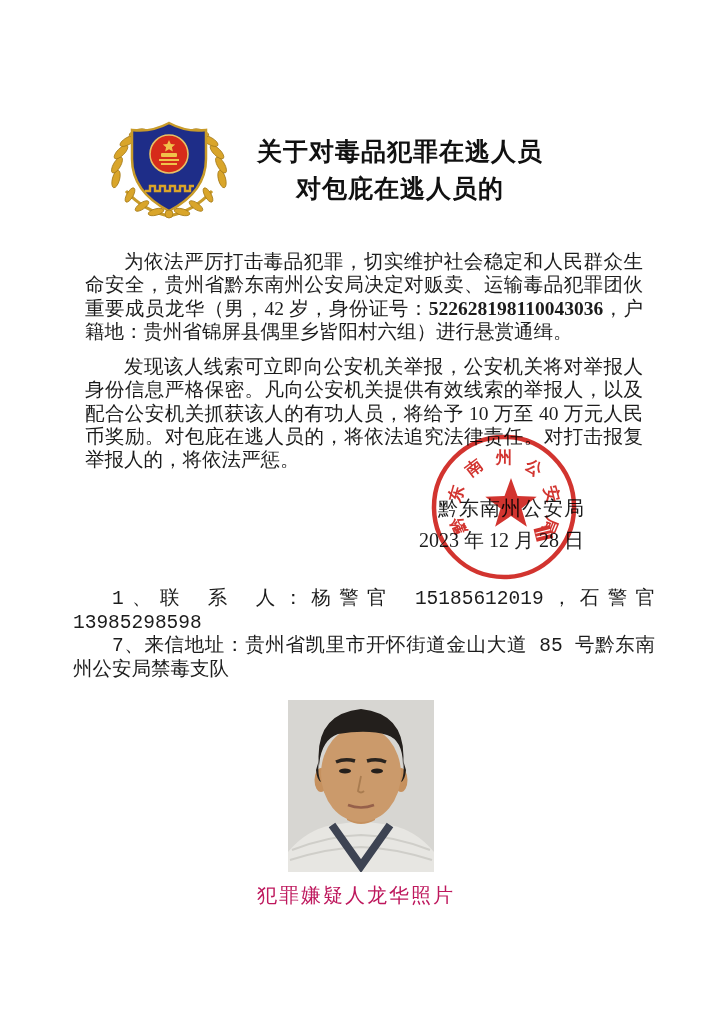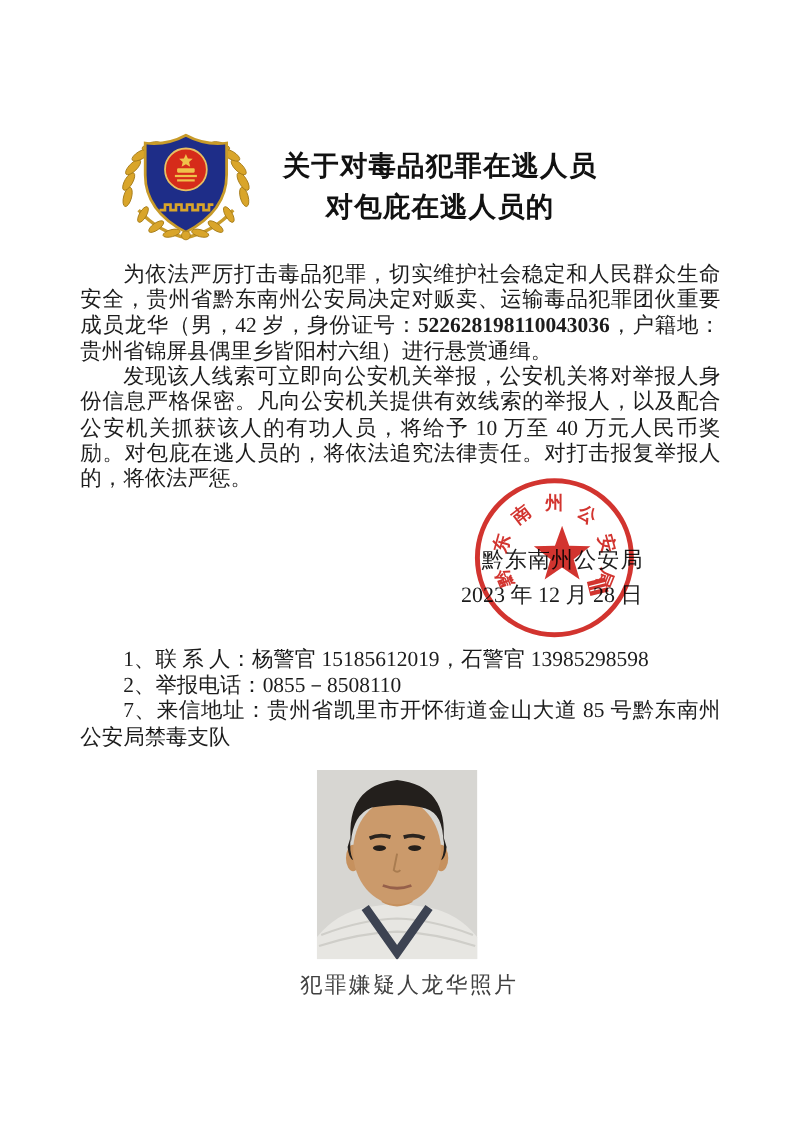--- a/index.html
+++ b/index.html
@@ -9,35 +9,35 @@
   }
   .emblem{position:absolute;left:104px;top:118px;width:130px;height:104px;}
   .title-block{
     position:absolute;left:244px;top:133px;width:312px;text-align:center;
     font-weight:700;font-size:25px;line-height:37px;color:#111;letter-spacing:1px;
   }
   .body-text{
     position:absolute;left:73px;top:238px;width:582px;
     font-size:19.5px;line-height:23.3px;text-align:justify;
   }
-  .body-text p{margin:0;text-indent:2em;}
+  .body-text p{margin:12px;text-indent:2em;}
   .id-number{font-weight:700;}
   .sig-agency{position:absolute;left:438px;top:495px;font-size:20px;letter-spacing:1px;}
   .sig-date{position:absolute;left:419px;top:527px;font-size:20px;}
   .seal{position:absolute;left:429px;top:432px;width:150px;height:150px;mix-blend-mode:multiply;opacity:.93;}
   .seal-char{font-family:"Liberation Serif","DejaVu Serif",serif;font-weight:700;}
   .contacts{
     position:absolute;left:73px;top:588px;width:582px;
     font-size:19.5px;line-height:23.5px;text-align:justify;
   }
-  .contacts p{margin:0;text-indent:2em;}
+  .contacts p{margin:0;text-indent:2em;font-family:Liberation Mono, monospace;}
   .photo{position:absolute;left:288px;top:700px;width:146px;height:172px;}
   .caption{
-    position:absolute;left:240px;top:882px;width:264px;text-align:center;
-    font-size:20px;letter-spacing:2px;color:#404040;
+    position:absolute;left:224px;top:882px;width:264px;text-align:center;
+    font-size:20px;letter-spacing:2px;color:#be185d;
   }
 </style>
 </head>
 <body>
 
 <div class="page">
 
   <svg class="emblem" viewBox="0 0 130 102" aria-hidden="true">
 
     <path d="M65,97 Q40,92 22,72" fill="none" stroke="#c89b2a" stroke-width="3"></path>
@@ -104,21 +104,20 @@
     <polygon fill="#cf241f" points="82,46 88.5,64.1 107.7,64.7 92.5,76.4 97.9,94.8 82,84 66.1,94.8 71.5,76.4 56.3,64.7 75.5,64.1"></polygon>
     <g transform="rotate(-14 114 102)">
       <rect x="106" y="95" width="17" height="13" fill="#cf241f"></rect>
       <line x1="107" y1="99.5" x2="122" y2="99.5" stroke="#ffffff" stroke-width="1.2"></line>
       <line x1="107" y1="103.5" x2="122" y2="103.5" stroke="#ffffff" stroke-width="1.2"></line>
     </g>
   </svg>
 
   <div class="contacts">
     <p>1、联 系 人：杨警官 15185612019，石警官 13985298598</p>
-    <p>2、举报电话：0855－8508110</p>
     <p>7、来信地址：贵州省凯里市开怀街道金山大道 85 号黔东南州公安局禁毒支队</p>
   </div>
 
   <svg class="photo" viewBox="0 0 146 172" aria-hidden="true">
     <rect x="0" y="0" width="146" height="172" fill="#d7d6d2"></rect>
 
     <path d="M0,172 L0,152 Q18,130 44,125 L73,121 L102,125 Q128,130 146,152 L146,172 Z" fill="#e7e6e2"></path>
     <path d="M4,150 Q40,136 73,135 Q106,136 142,150" fill="none" stroke="#cfcec9" stroke-width="2"></path>
     <path d="M2,160 Q40,148 73,147 Q106,148 144,160" fill="none" stroke="#cfcec9" stroke-width="2"></path>
 

